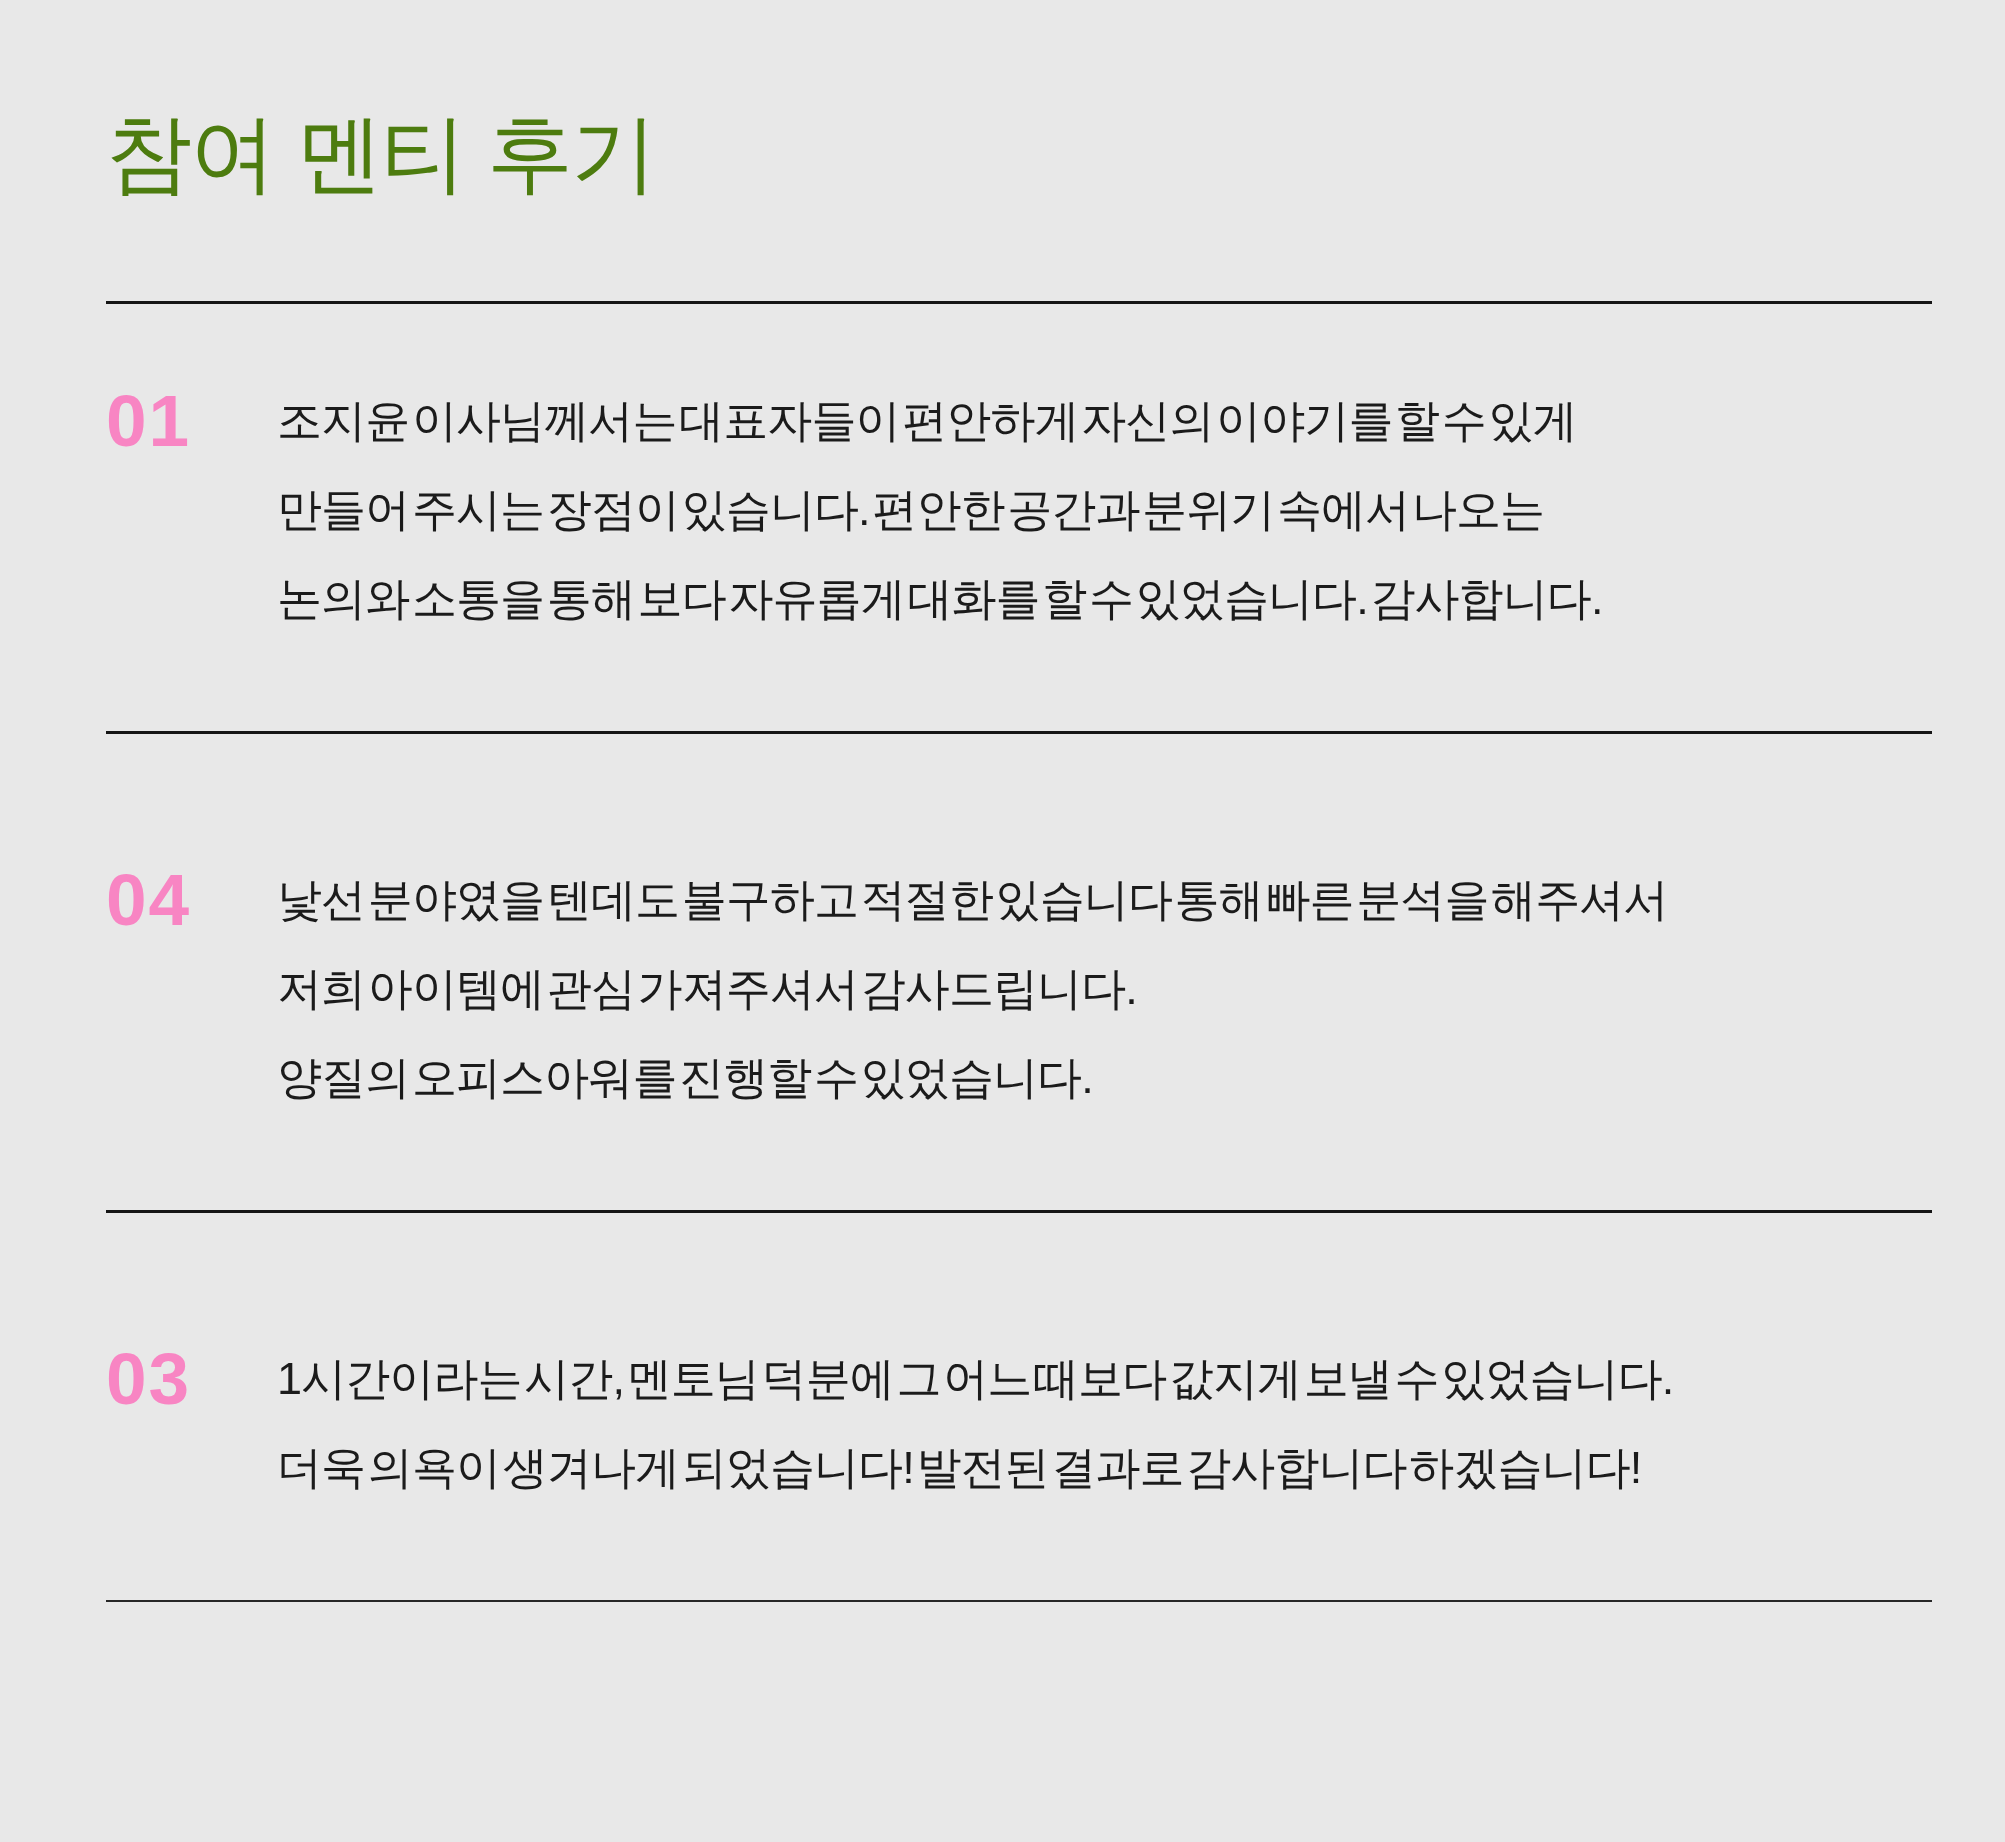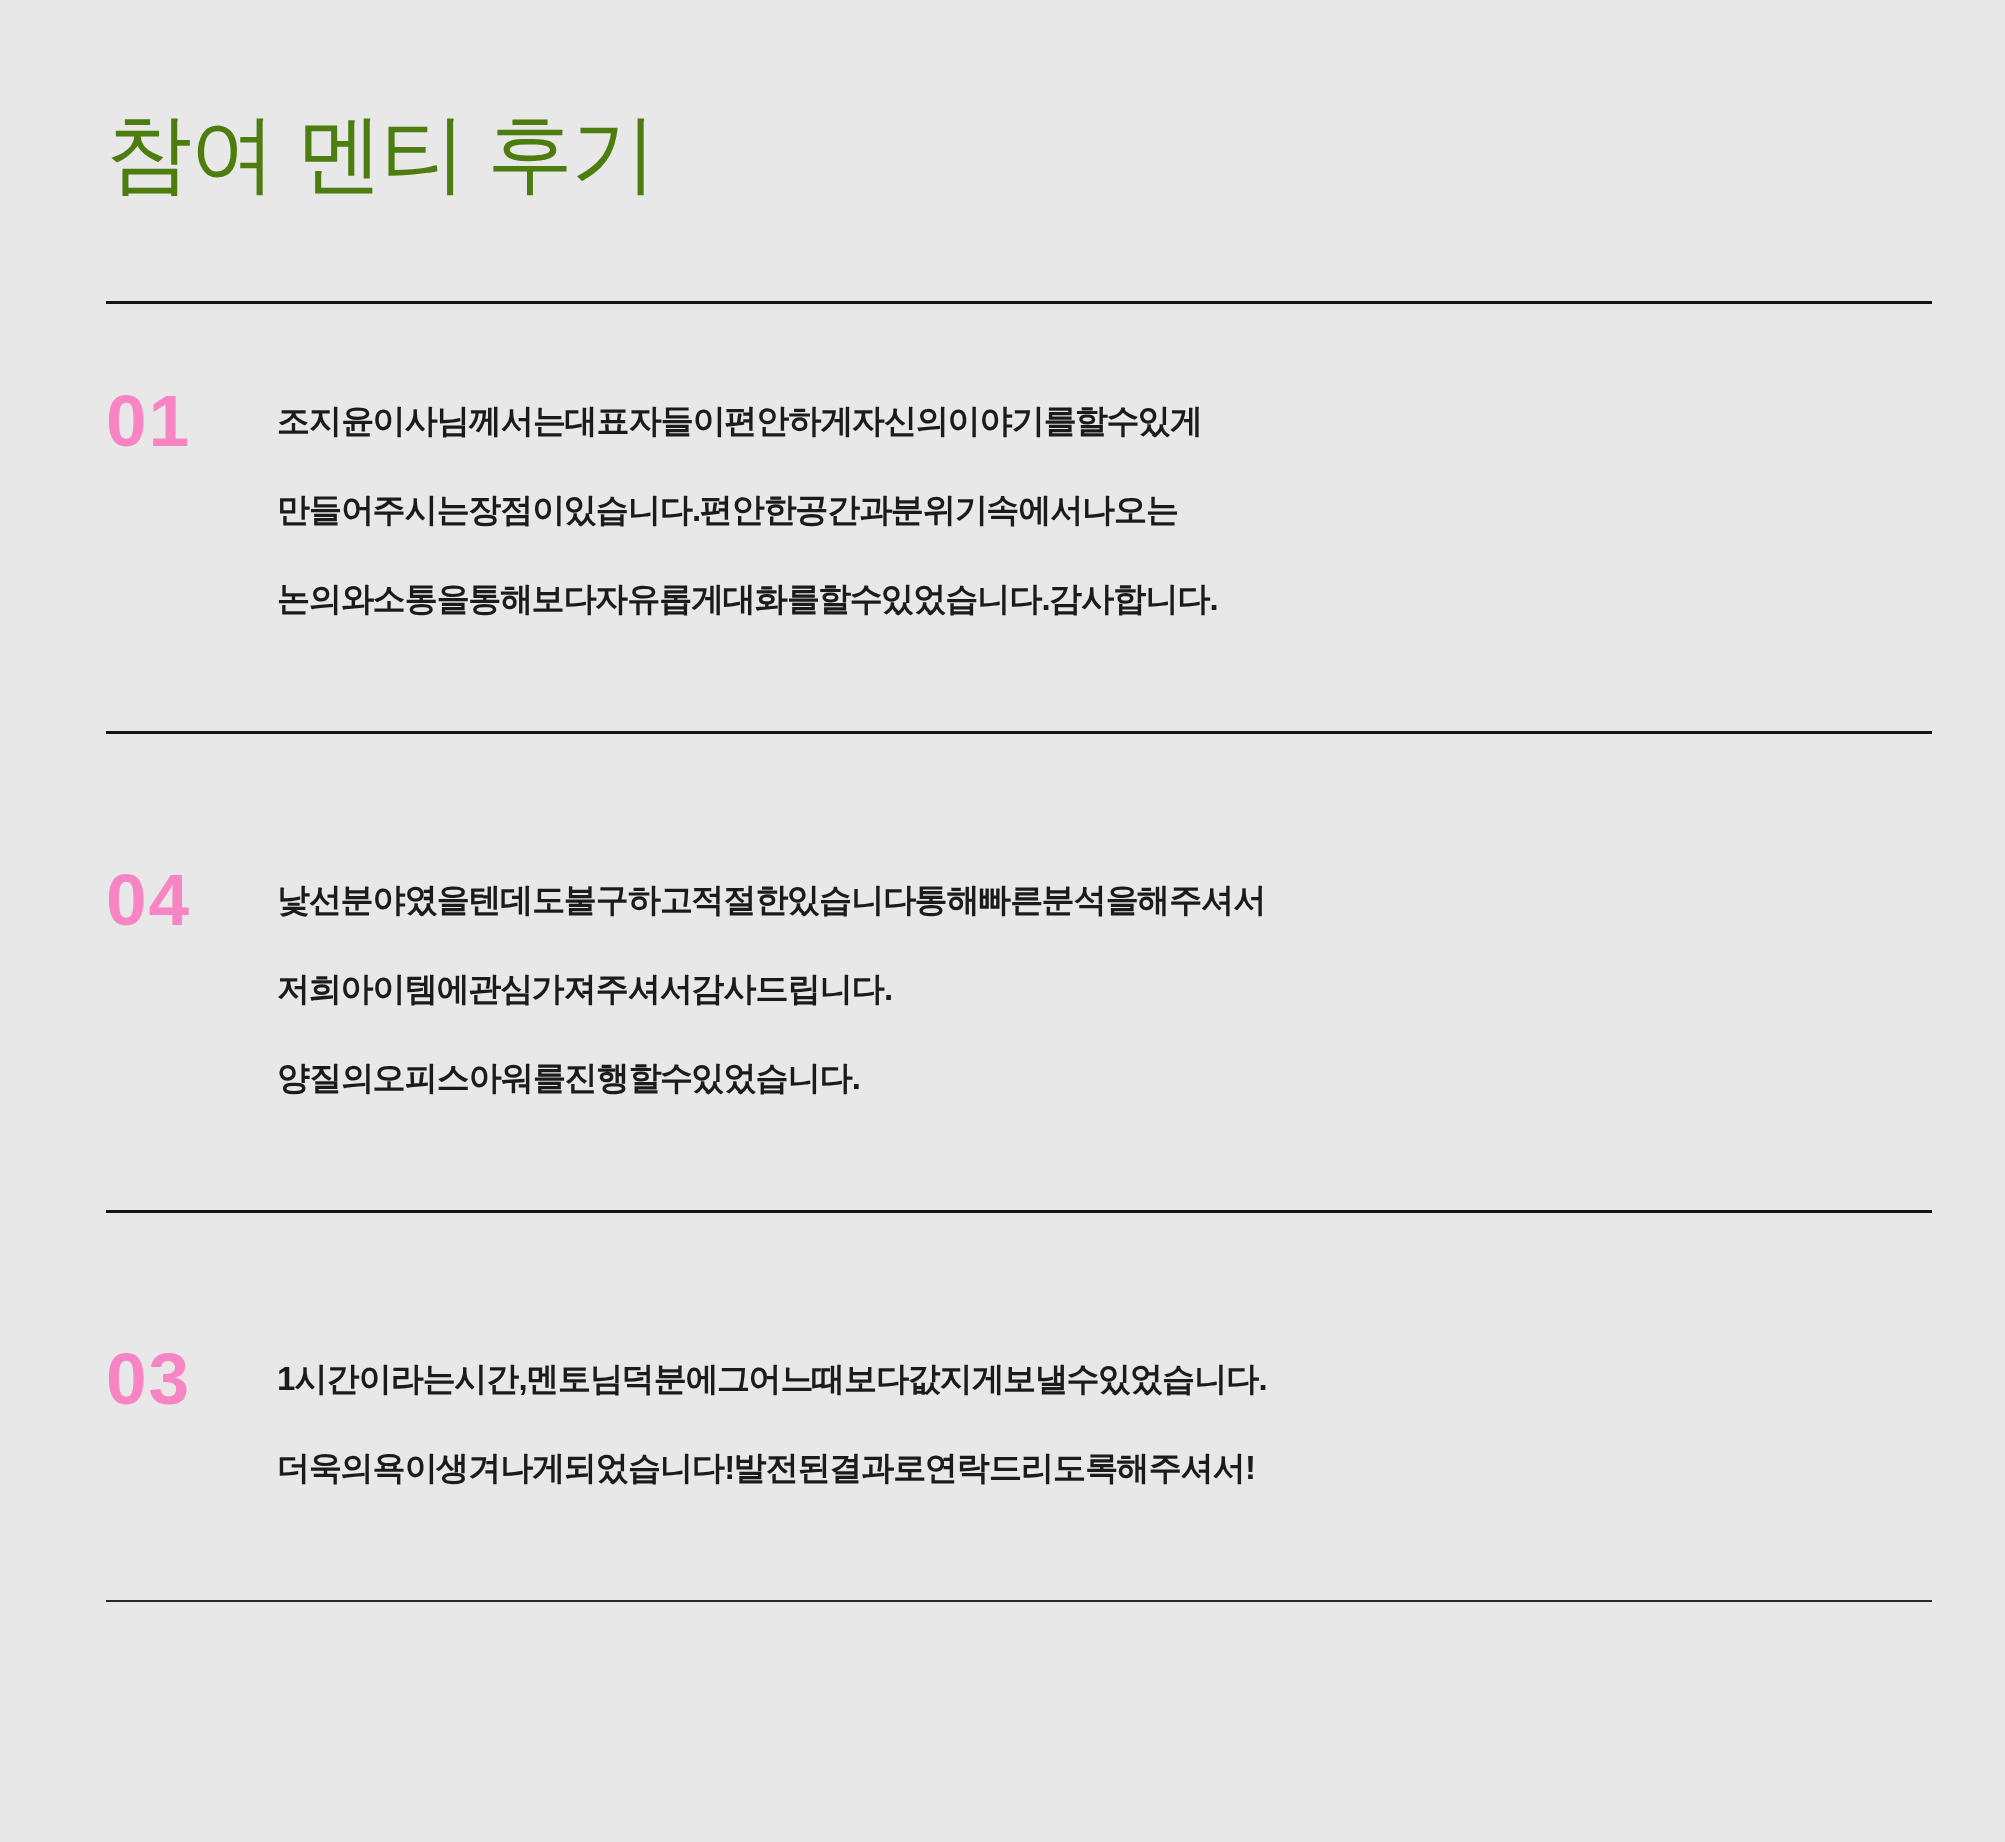--- a/index.html
+++ b/index.html
@@ -56,23 +56,23 @@
     line-height:89px;
     font-weight:800;
     letter-spacing:1.8px;
     color:var(--pink);
   }
   .review-lines{
     flex:1 1 auto;
     min-width:0;
   }
   .review-line{
-    font-size:33px;
+    font-size:45px;
     line-height:89px;
-    font-weight:700;
+    font-weight:400;
     letter-spacing:-0.9px;
     word-spacing:-9px;
     white-space:nowrap;
     color:#1B1B1B;
   }
 </style>
 </head>
 <body>
 
 <div class="page">
@@ -102,20 +102,20 @@
       <p class="review-line">양질의 오피스아워를 진행할 수 있었습니다.</p>
     </div>
   </div>
 
   <hr class="rule">
 
   <div class="section">
     <div class="review-num">03</div>
     <div class="review-lines">
       <p class="review-line">1시간이라는 시간, 멘토님 덕분에 그 어느 때보다 값지게 보낼 수 있었습니다.</p>
-      <p class="review-line">더욱 의욕이 생겨나게 되었습니다! 발전된 결과로 연락드리도록 해주셔서!</p>
+      <p class="review-line">더욱 의욕이 생겨나게 되었습니다! 발전된 결과로 감사합니다 하겠습니다!</p>
     </div>
   </div>
 
   <hr class="rule rule-last">
 
 </div>
 
 
 </body></html>

